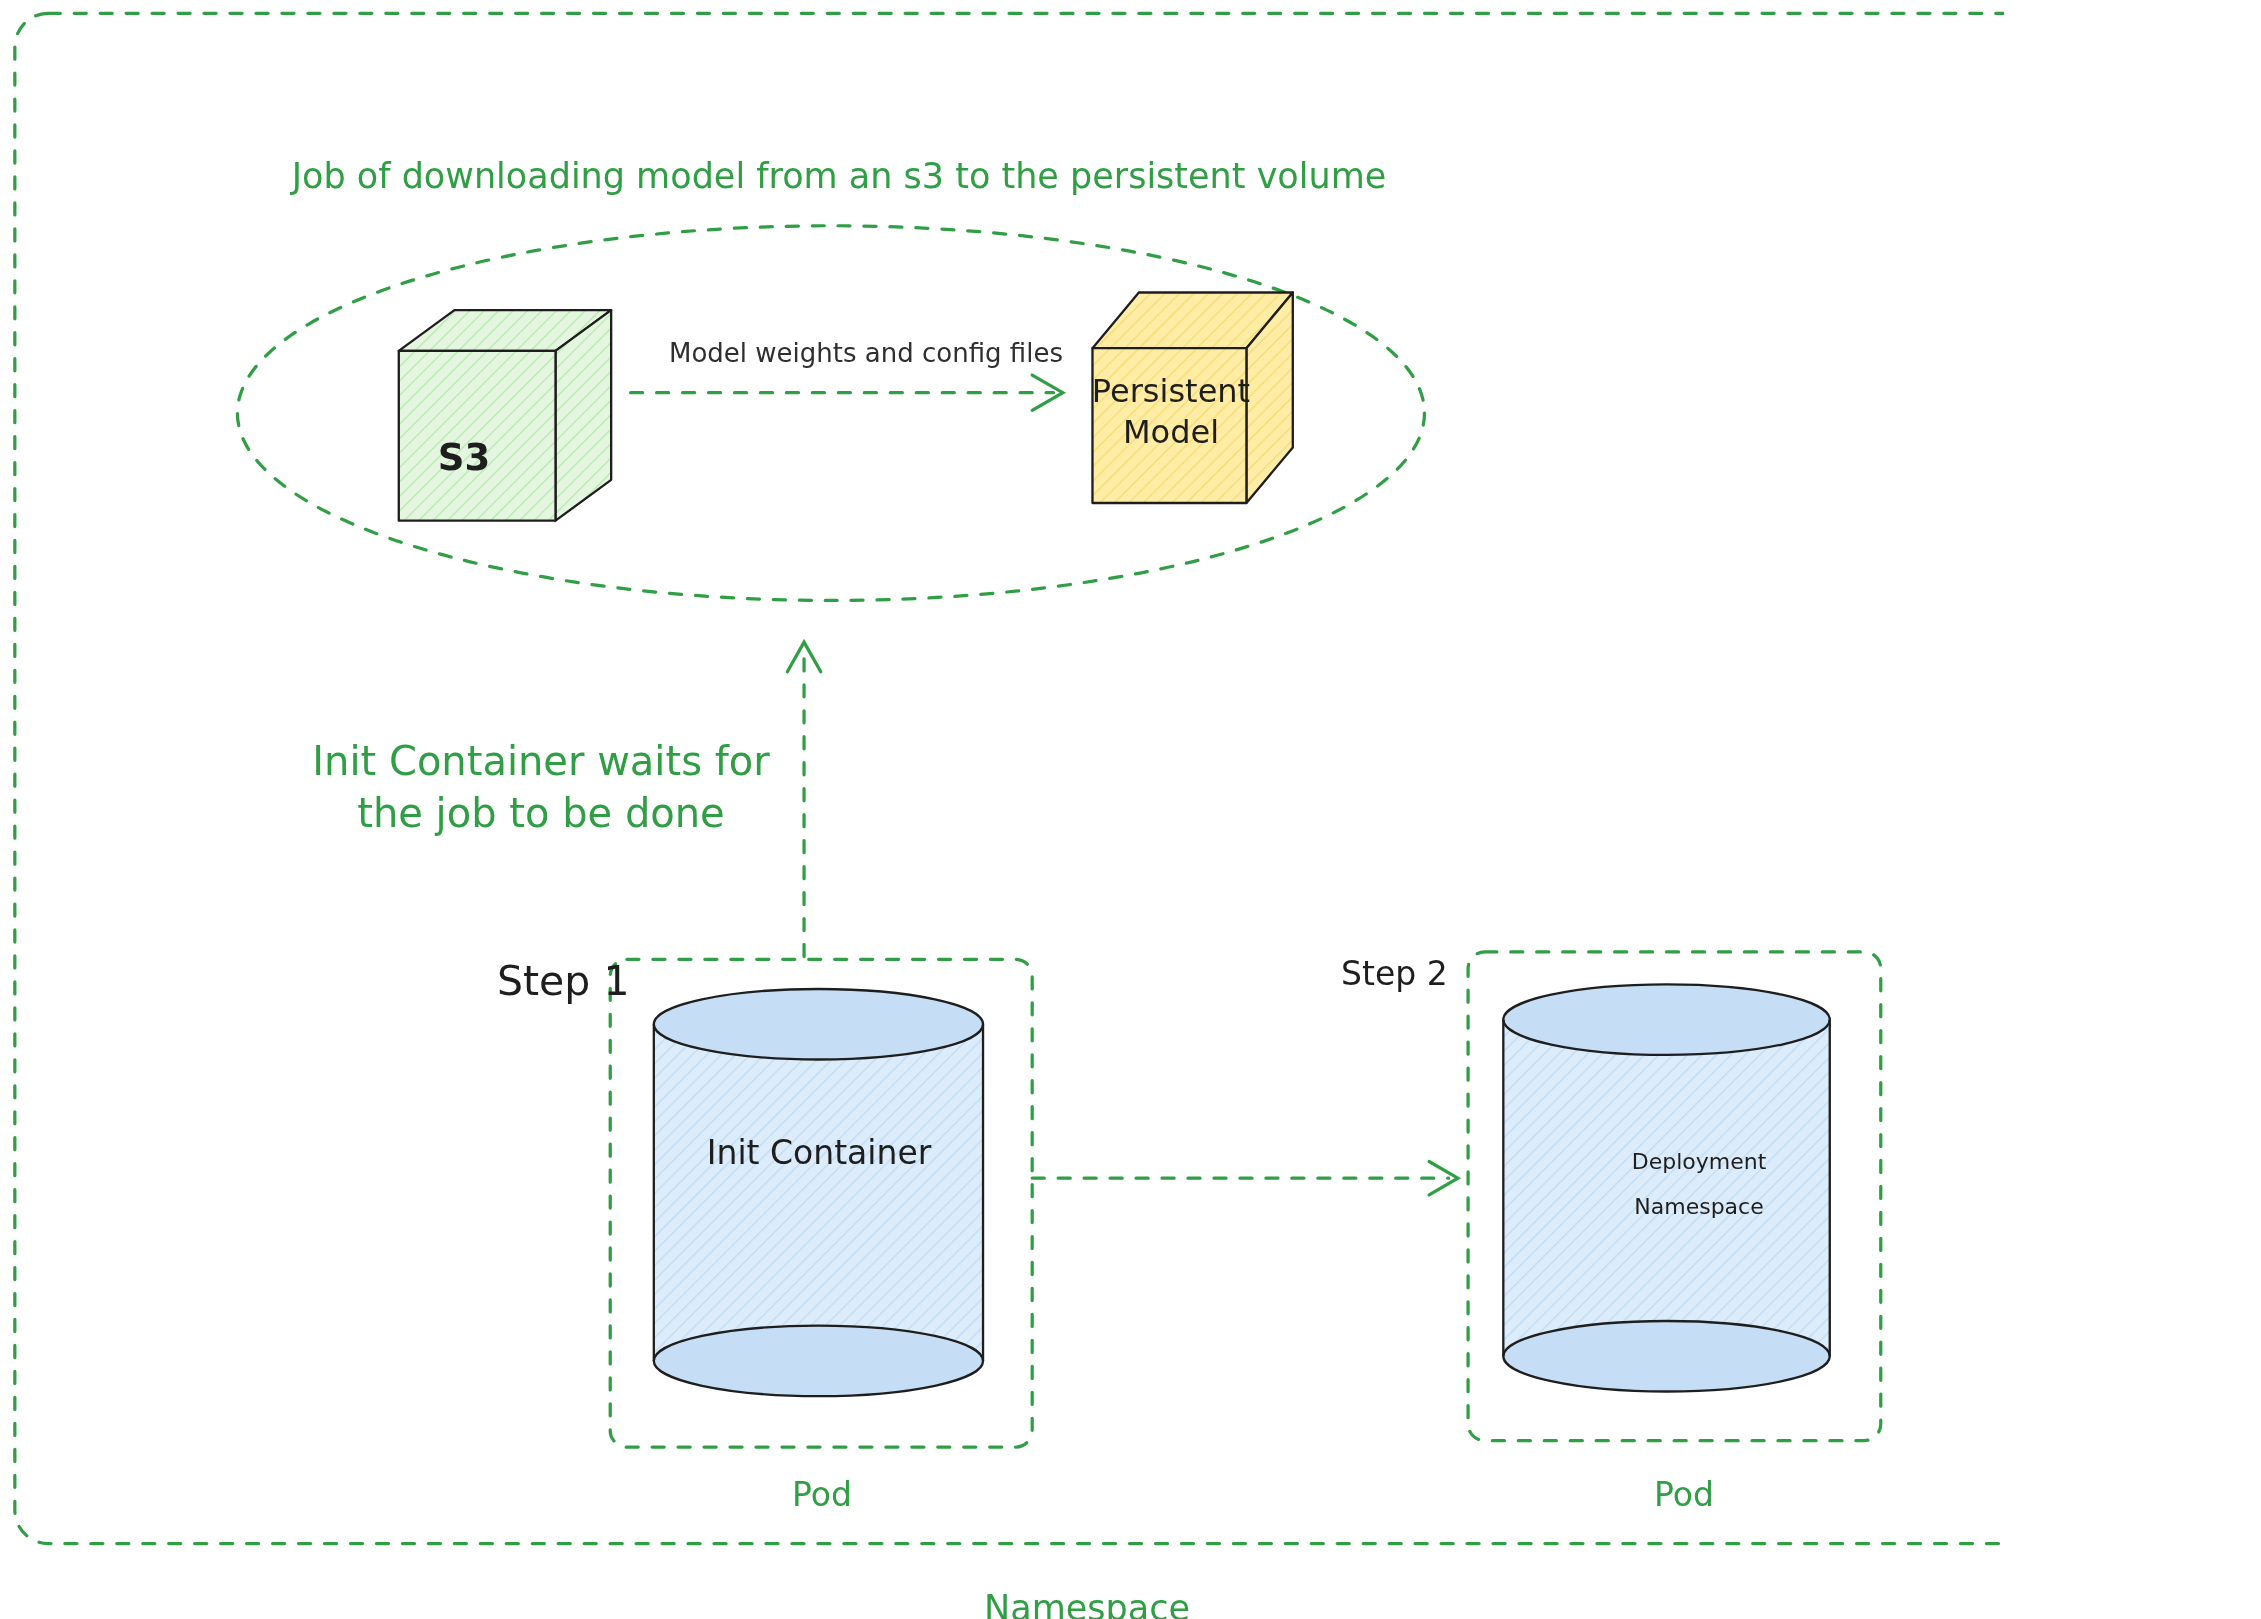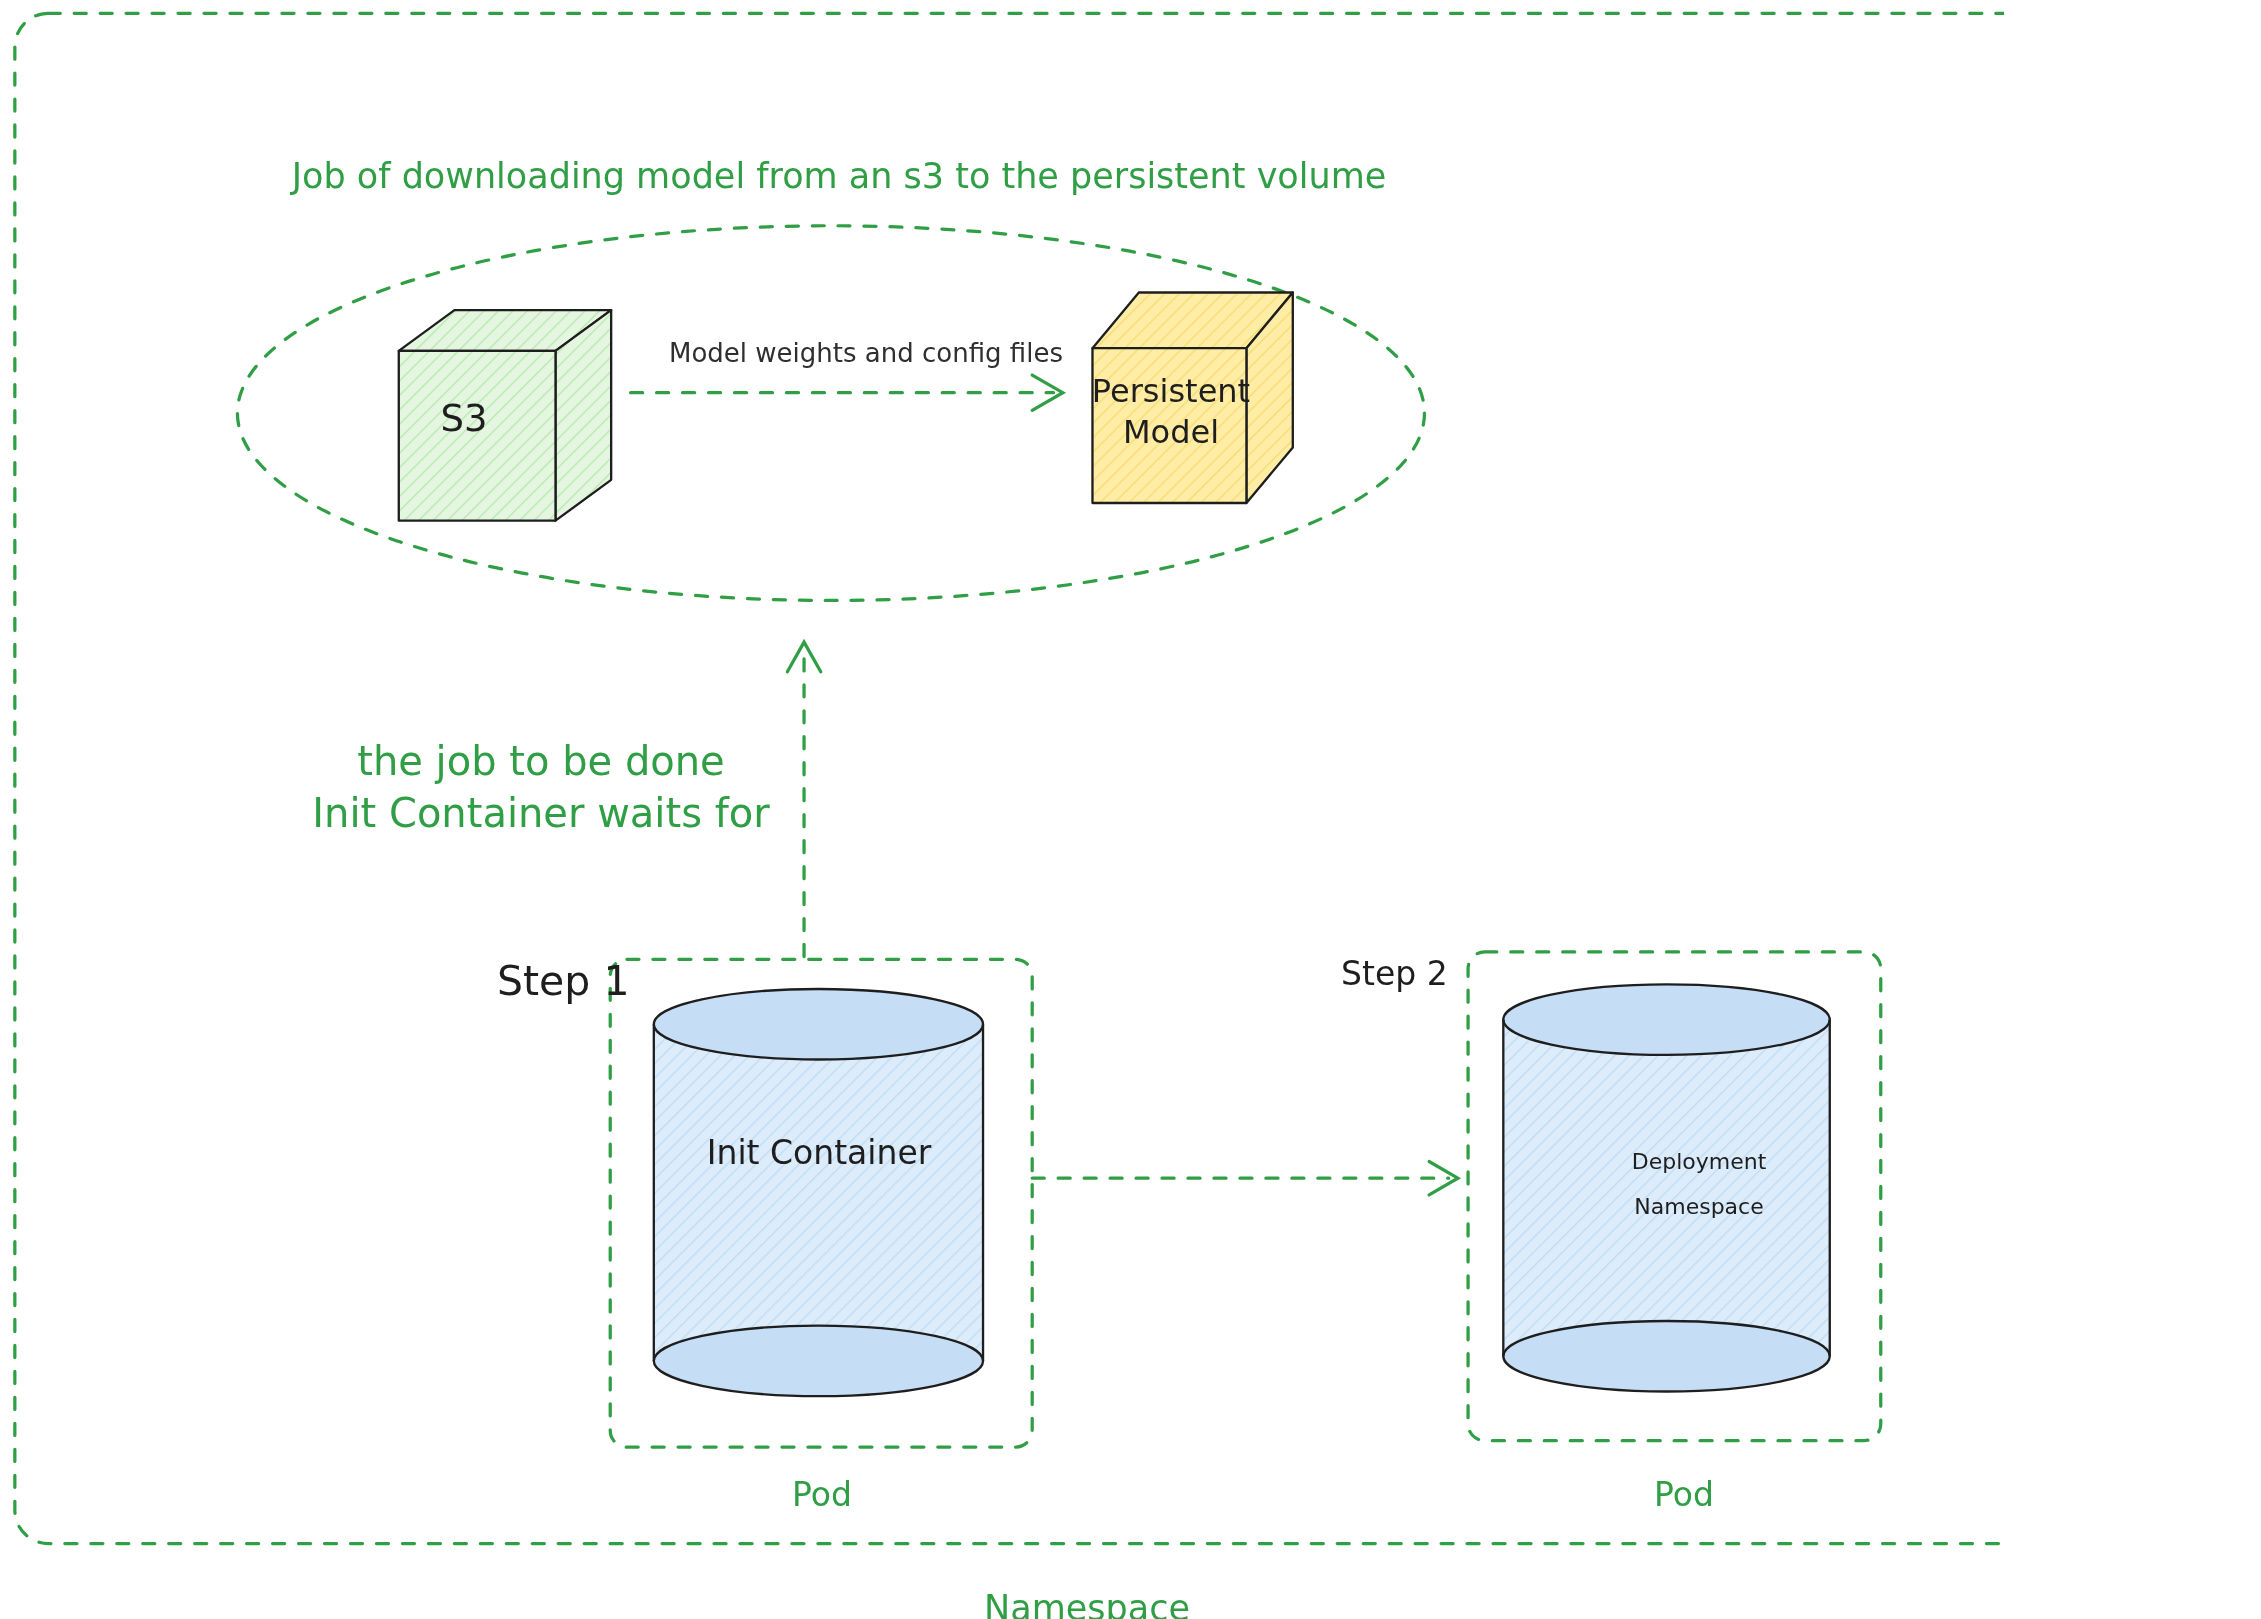--- a/index.html
+++ b/index.html
@@ -18,21 +18,21 @@
     font-family: "DejaVu Sans", sans-serif;
     color: #1e1e1e;
     white-space: nowrap;
     z-index: 2;
   }
   .green { color: #2f9e44; }
   .center { transform: translateX(-50%); text-align: center; }
 
   .job-title      { left: 839px;  top: 156px;  font-size: 35px; }
   .arrow-label    { left: 838px;  top: 338px;  font-size: 26px; color:#2f2f2f;margin-left:28px; }
-  .s3-label       { left: 464px;  top: 397px;  font-size: 37px; }
+  .s3-label       { left: 464px;  top: 436px;  font-size: 37px; font-weight: bold; }
   .pv-label       { left: 1171px; top: 371px;  font-size: 32px; line-height: 41px; }
   .wait-note      { left: 541px;  top: 735px;  font-size: 40px; line-height: 52px; }
   .step1-label    { left: 497px;  top: 957px; font-size: 41px; }
   .step2-label    { left: 1341px; top: 954px; font-size: 33px; }
   .init-label     { left: 819px;  top: 1133px; font-size: 33px; }
   .deploy-label   { left: 1667px; top: 1139px; font-size: 22px; line-height: 45px; margin-left: 32px; }
   .pod1-label     { left: 822px;  top: 1475px; font-size: 33px; }
   .pod2-label     { left: 1684px; top: 1475px; font-size: 33px; }
   .ns-label       { left: 1087px; top: 1588px; font-size: 35px; }
 </style>
@@ -122,22 +122,22 @@
   <div class="t center arrow-label">Model weights and config files</div>
 
   <div class="t center s3-label">S3</div>
 
   <div class="t center pv-label">
     <span style="display:block">Persistent</span>
     <span style="display:block">Model</span>
   </div>
 
   <div class="t green center wait-note">
+    <span style="display:block">Init Container waits for</span>
     <span style="display:block">the job to be done</span>
-    <span style="display:block">Init Container waits for</span>
   </div>
 
   <div class="t step1-label">Step 1</div>
 
   <div class="t step2-label">Step 2</div>
 
   <div class="t center init-label">Init Container</div>
 
   <div class="t center deploy-label">
     <span style="display:block">Deployment</span>

